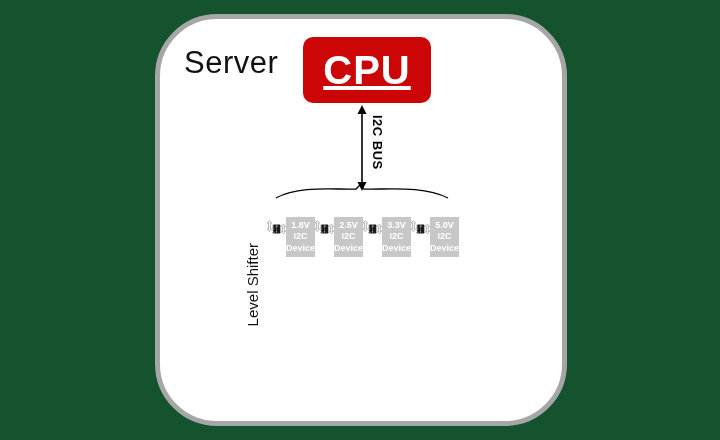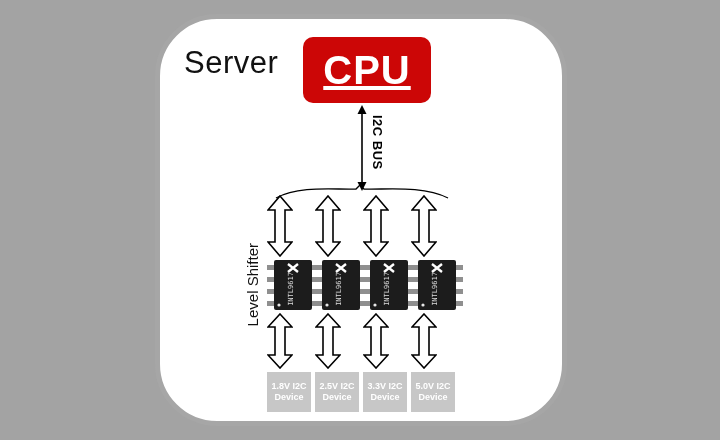--- a/index.html
+++ b/index.html
@@ -1,17 +1,17 @@
 <!DOCTYPE html>
 <html><head>
 <meta charset="utf-8">
 <style>
   html,body { margin:0; padding:0; background:#fff; }
   .canvas {
-    position:relative; width:720px; height:440px; background:#a3a3a3;
+    position:relative; width:720px; height:440px; background:#14532d;
     font-family:"Liberation Sans", sans-serif; overflow:hidden;
   }
   .server-box {
     position:absolute; left:155px; top:14px; width:402px; height:402px;
     border:5px solid #a6a6a6; border-radius:62px; background:#fff;
   }
   .server-label {
     position:absolute; left:24px; top:26px;
     font-size:31px; color:#111; letter-spacing:0.5px;
   }
@@ -29,21 +29,21 @@
     writing-mode:vertical-rl; font-size:13px; font-weight:600; color:#000;
     letter-spacing:0.5px;
   }
   .brace { position:absolute; left:114px; top:164px; }
   .level-shifter-label {
     position:absolute; left:84px; top:224px;
     writing-mode:vertical-rl; transform:rotate(180deg);
     font-size:15px; color:#111;
   }
   .columns { position:absolute; left:107px; top:176px; display:flex; }
-  .col { width:48px; display:flex; flex-direction:column; align-items:flex-start; }
+  .col { width:48px; display:flex; flex-direction:row; align-items:flex-end; }
   .arrow-updown { display:block; }
   .chip { display:block; margin:1px 0; }
   .chip-text { font-family:"DejaVu Sans Mono", monospace; }
   .device {
     width:44px; height:40px; margin-top:3px; background:#c7c7c7;
     color:#ffffff; font-size:9px; font-weight:bold; text-align:center;
     display:flex; flex-direction:column; justify-content:center;
     line-height:1.25;
   }
 </style>

